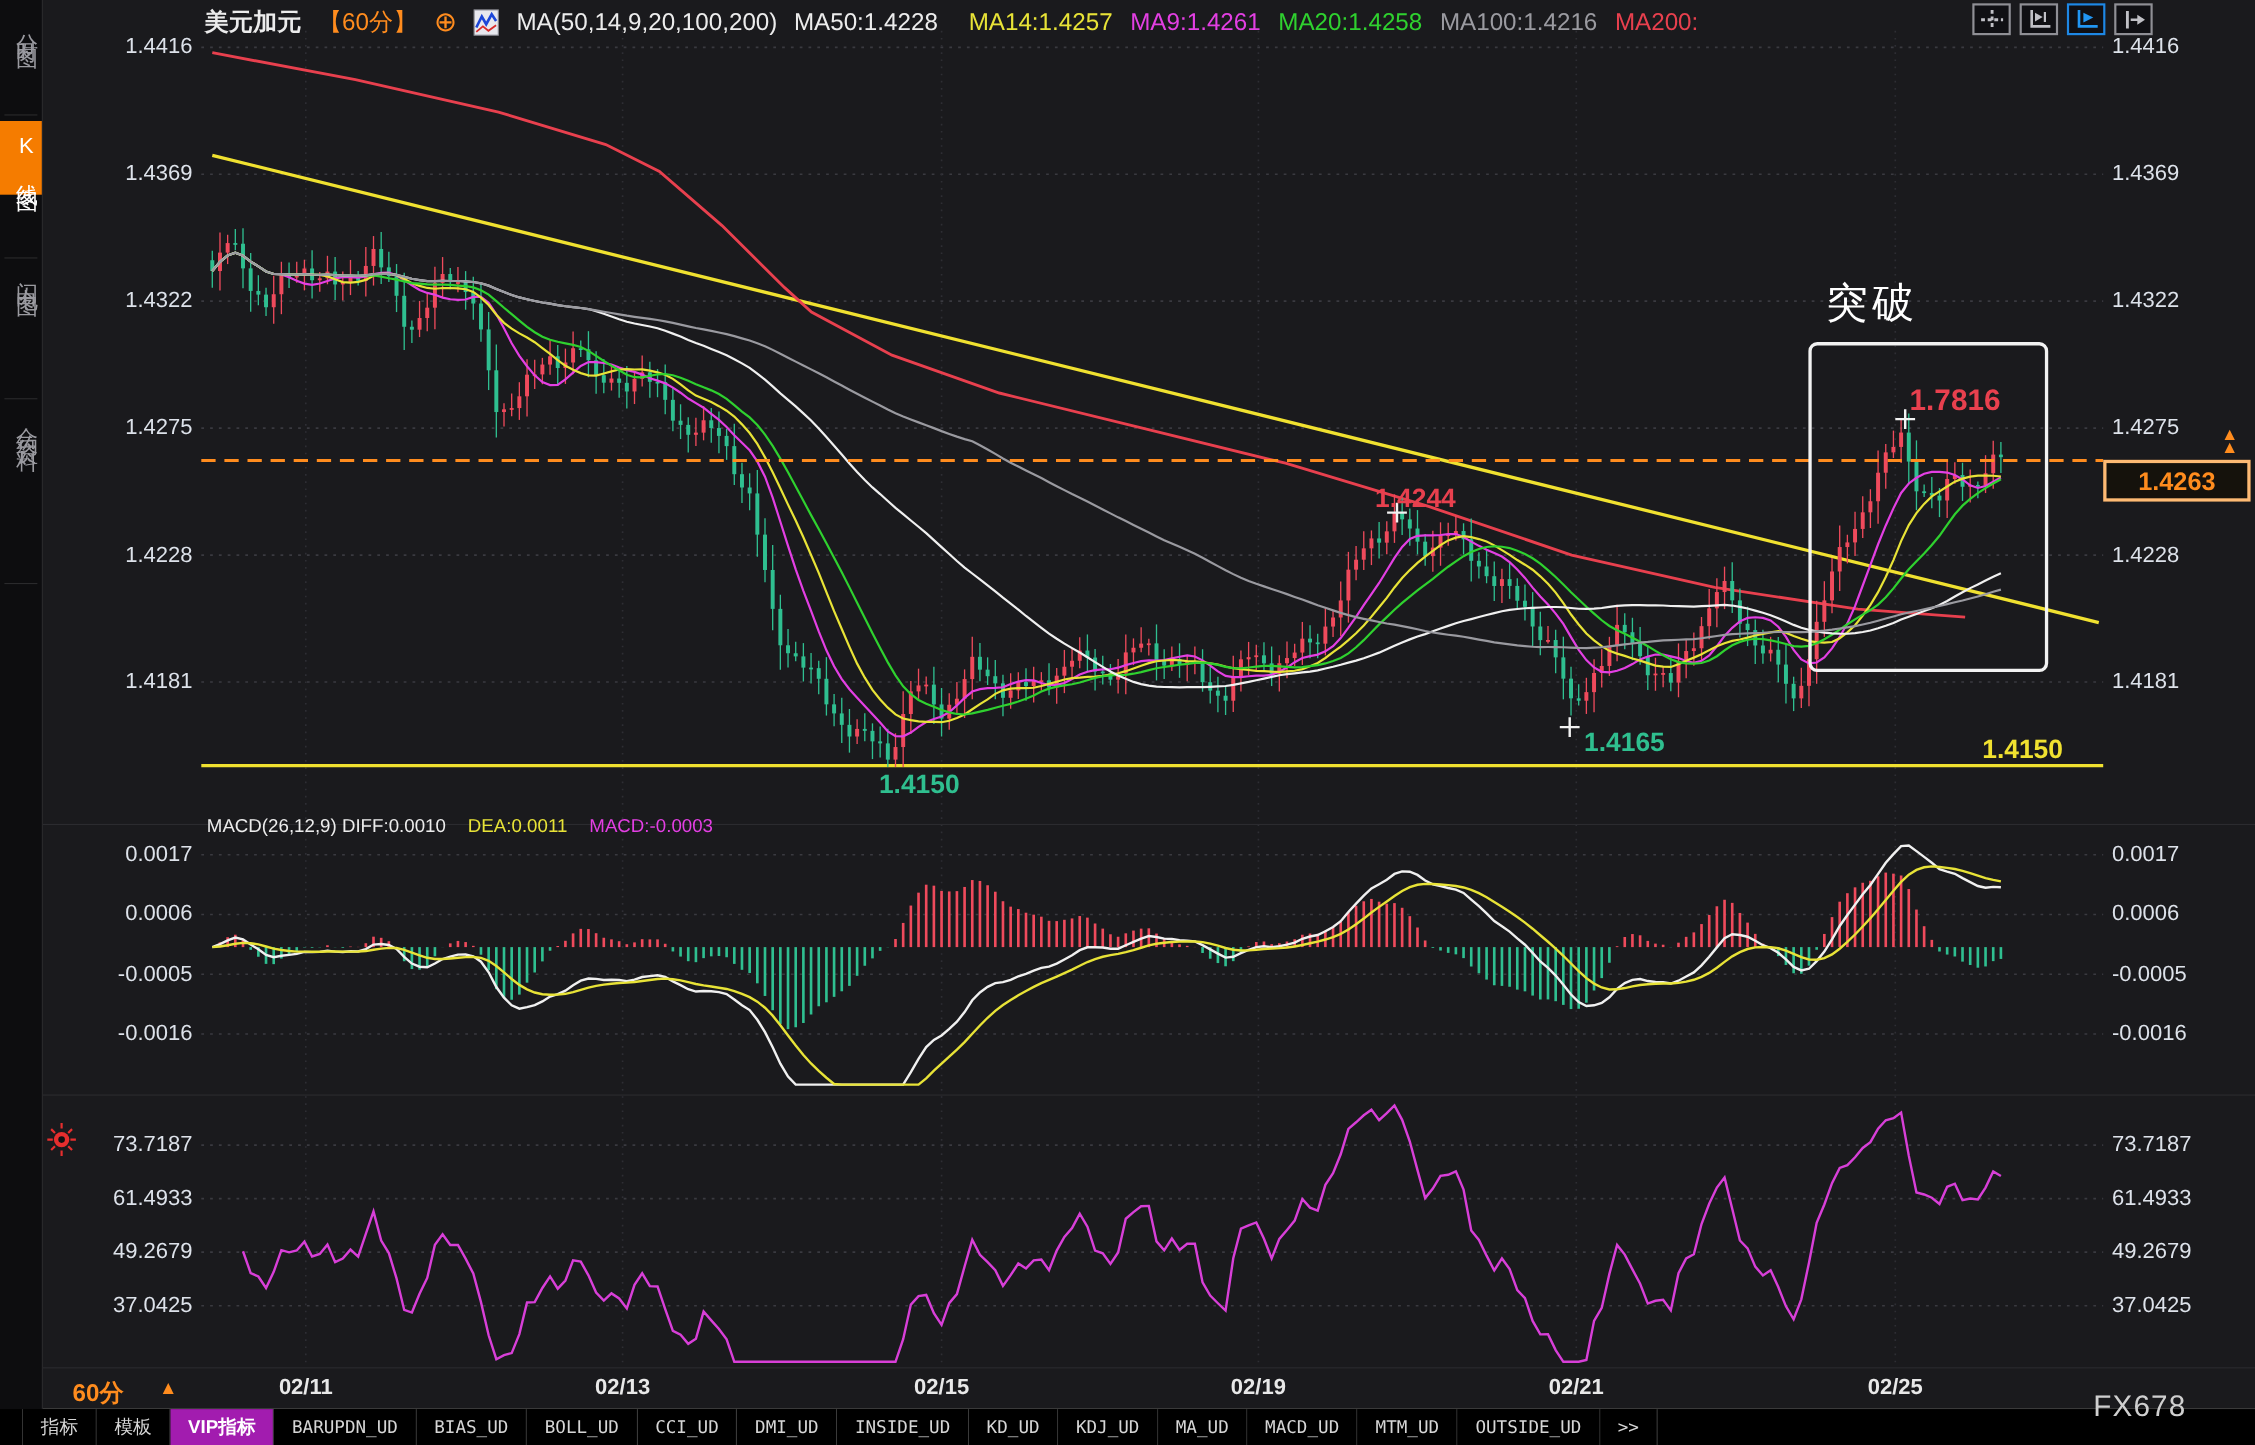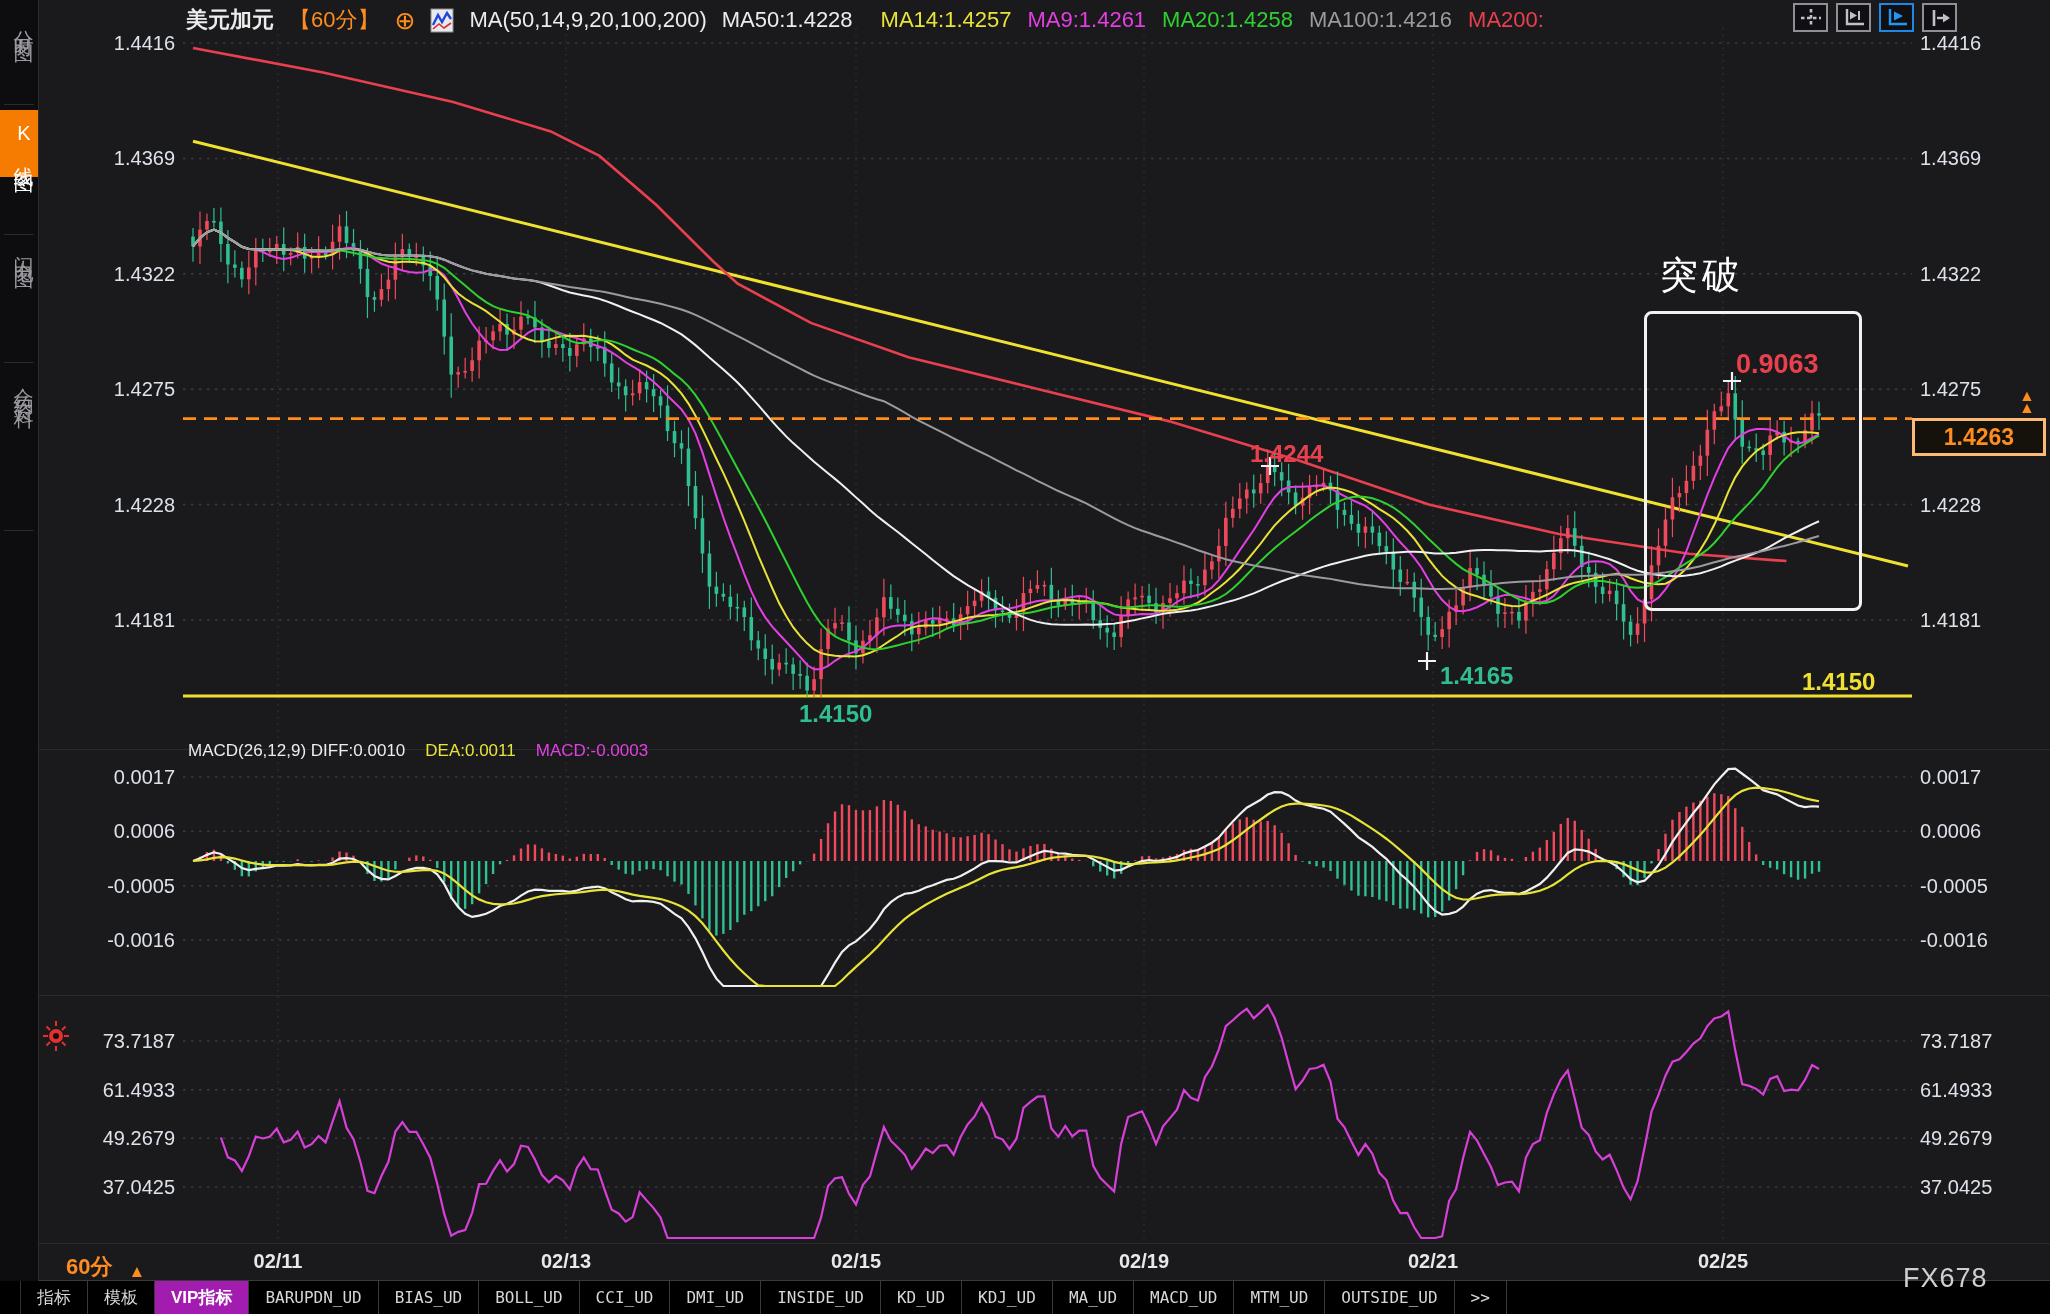--- a/index.html
+++ b/index.html
@@ -40,21 +40,21 @@
   #breakout{position:absolute;left:1660px;top:250px;font-size:38px;color:#fff;
             letter-spacing:4px;z-index:7;}
   #box{position:absolute;left:1644px;top:311px;width:212px;height:294px;
        border:3px solid #f2f2f2;border-radius:8px;z-index:6;}
   #badge{position:absolute;left:1912px;top:418px;width:128px;height:32px;
          border:3px solid #fdba74;color:#ff8c1e;font-size:23px;font-weight:bold;
          display:flex;align-items:center;justify-content:center;background:#15120c;z-index:6;}
   #badge-arrows{position:absolute;left:2019px;top:390px;color:#ff8c1e;font-size:16px;
                 line-height:12px;text-align:center;z-index:7;}
   #badge-arrows span{display:block;}
-  #period-label{position:absolute;left:66px;top:1252px;display:flex;gap:16px;align-items:flex-end;
+  #period-label{position:absolute;left:66px;top:1252px;display:flex;gap:32px;align-items:flex-start;
                 color:#ff8c1e;font-size:22px;font-weight:bold;z-index:5;}
   #period-label .tri{font-size:17px;}
   #watermark{position:absolute;left:1903px;top:1263px;font-size:27px;color:#cfcfcf;
              letter-spacing:1px;z-index:8;}
   .sep{position:absolute;left:38px;width:2012px;height:1px;background:#2b2b2f;z-index:3;}
   
   #tabbar{position:absolute;left:0;bottom:0;width:2050px;height:33px;background:#000;
           display:flex;align-items:stretch;z-index:7;margin-top:16px;}
   .tab-spacer{width:20px;border-right:1px solid #333;}
   .tab{padding:0 16px;display:flex;align-items:center;color:#d6d6d6;font-size:17px;
@@ -895,21 +895,21 @@
         <line x1="8.5" y1="27.5" x2="12" y2="24"></line>
           <line x1="24" y1="12" x2="27.5" y2="8.5"></line>
       </g>
       <circle cx="18" cy="18" r="7" fill="#e62e2e"></circle>
       <circle cx="18" cy="18" r="3" fill="#101012"></circle>
     </svg>
   </div>
 
   <div id="breakout">突破</div>
   <div id="box"></div>
-  <div class="flag" style="left:1736px;top:349px;color:#e8404e;font-size:27px">0.9063</div>
+  <div class="flag" style="left:1736px;top:349px;color:#e8404e;font-size:27px">1.7816</div>
   <div class="flag" style="left:1250px;top:440px;color:#e8404e">1.4244</div>
   <div class="flag" style="left:1440px;top:662px;color:#2fbf8f">1.4165</div>
   <div class="flag" style="left:799px;top:700px;color:#2fbf8f">1.4150</div>
   <div class="flag" style="left:1802px;top:668px;color:#f0e130">1.4150</div>
   <div id="badge">1.4263</div>
   <div id="badge-arrows">
     <span>▲</span>
       <span>▲</span>
   </div>
 

